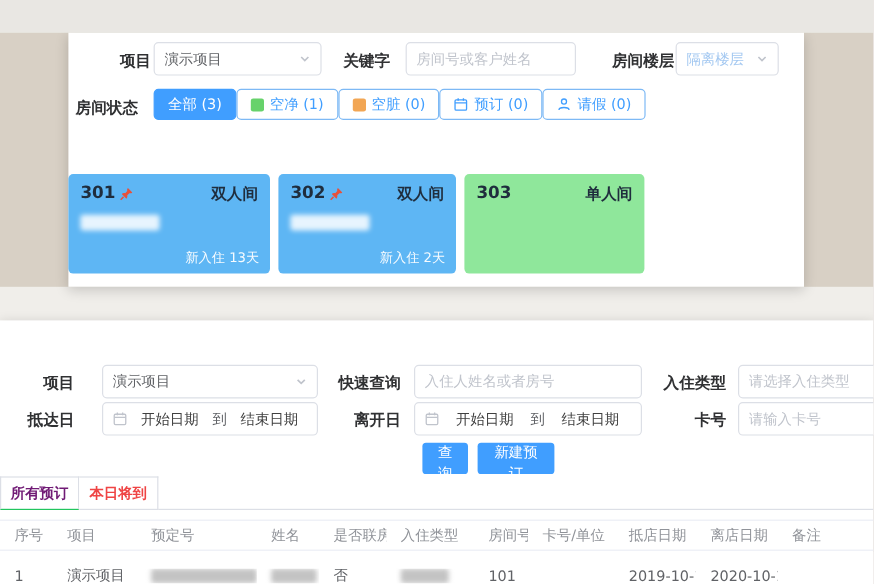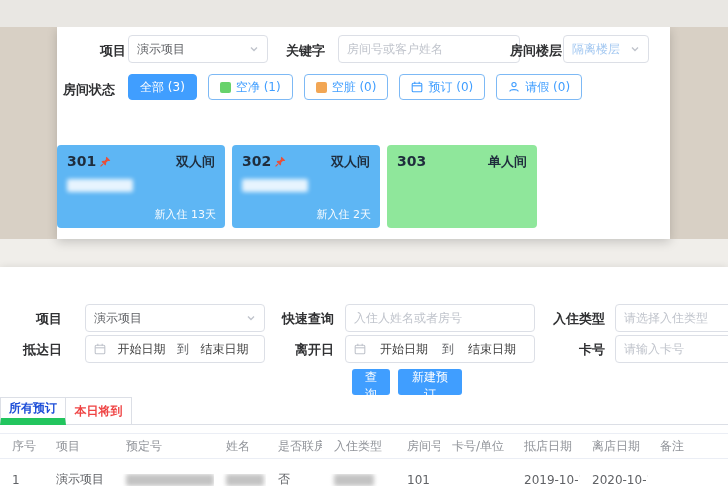--- a/index.html
+++ b/index.html
@@ -14,21 +14,21 @@
   .tp-label { position:absolute; font-size:13px; font-weight:700; color:#303133; white-space:nowrap; }
   .select, .inp, .daterange { position:absolute; height:28px; border:1px solid #dcdfe6; border-radius:4px;
                background:#fff; font-size:12px; color:#606266; }
   .select { display:flex; align-items:center; justify-content:space-between; padding:0 8px; cursor:pointer; }
   .sel-text { white-space:nowrap; overflow:hidden; }
   .floor-val { color:#a3c8f1; }
   .chev { display:flex; align-items:center; }
   .inp { padding:0 8px; outline:none; }
   .inp::placeholder { color:#c0c4cc; }
 
-  .status-row { position:absolute; left:71px; top:47px; display:flex; gap:11px; }
+  .status-row { position:absolute; left:71px; top:47px; display:flex; }
   .status-btn { display:flex; align-items:center; gap:5px; height:26px; padding:0 11px; border-radius:4px;
                 border:1px solid #7db9f5; background:#fff; color:#409eff; font-size:12px; cursor:pointer;
                 font-family:inherit; white-space:nowrap; }
   .status-btn.primary { background:#409eff; border-color:#409eff; color:#fff; }
   .swatch { display:inline-block; width:11px; height:11px; border-radius:2px; }
   .btn-ic { display:flex; align-items:center; }
 
   .cards-row { position:absolute; left:0; top:118px; display:flex; gap:7px; }
   .room-card { position:relative; height:83px; border-radius:4px; padding:8px 10px; cursor:pointer; }
   .room-head { display:flex; justify-content:space-between; align-items:flex-start; }
@@ -50,21 +50,21 @@
 
   .act-btn { position:absolute; height:26px; border:none; border-radius:3px; background:#409eff; color:#fff;
              font-size:12px; font-family:inherit; cursor:pointer; padding:0 10px; }
 
   .tabs-bar { position:absolute; left:0; top:130px; width:728px; height:28px; display:flex;
               border-bottom:1px solid #dcdfe6; }
   .tab { width:66px; height:28px; display:flex; align-items:center; justify-content:center;
          border:1px solid #dcdfe6; border-left:none; background:#fff; font-size:12px; font-weight:600;
          color:#ef4444; cursor:pointer; }
   .tab:first-child { border-left:1px solid #dcdfe6; }
-  .tab.active { color:#1d4ed8; border-bottom:7px solid #22c55e; }
+  .tab.active { color:#701a75; border-bottom:1px solid #22c55e; }
 
   .thead { position:absolute; left:0; top:166px; width:728px; height:26px; display:flex; align-items:center;
            border-top:1px solid #ebeef5; border-bottom:1px solid #ebeef5; }
   .th { font-size:12px; color:#909399; font-weight:400; padding-left:12px; white-space:nowrap; overflow:hidden; }
   .tbody { position:absolute; left:0; top:193px; width:728px; }
   .tr { display:flex; align-items:center; height:40px; border-bottom:1px solid #ebeef5; background:#fff; }
   .td { font-size:12px; color:#606266; padding-left:12px; display:flex; align-items:center;
         white-space:nowrap; overflow:hidden; }
   .redact { display:inline-block; height:12px; border-radius:2px; background:#c3c3c3; filter:blur(2px); }
 </style>
@@ -80,21 +80,21 @@
     <div class="select" style="left:71px; top:8px; width:140px">
       <span class="sel-text">演示项目</span>
       <span class="chev">
         <svg width="10" height="10" viewBox="0 0 10 10" fill="none" stroke="#c0c4cc" stroke-width="1.4">
             <path d="M2 3.5 L5 6.5 L8 3.5"></path>
           </svg>
       </span>
     </div>
 
     <span class="tp-label" style="left:229px; top:15px">关键字</span>
-    <input class="inp" style="left: 281px; top: 8px; width: 182px;" placeholder="房间号或客户姓名">
+    <input class="inp" style="left: 281px; top: 8px; width: 142px;" placeholder="房间号或客户姓名">
 
     <span class="tp-label" style="left:453px; top:15px">房间楼层</span>
     <div class="select" style="left:506px; top:8px; width:86px">
       <span class="sel-text floor-val">隔离楼层</span>
       <span class="chev">
         <svg width="10" height="10" viewBox="0 0 10 10" fill="none" stroke="#c0c4cc" stroke-width="1.4">
             <path d="M2 3.5 L5 6.5 L8 3.5"></path>
           </svg>
       </span>
     </div>

